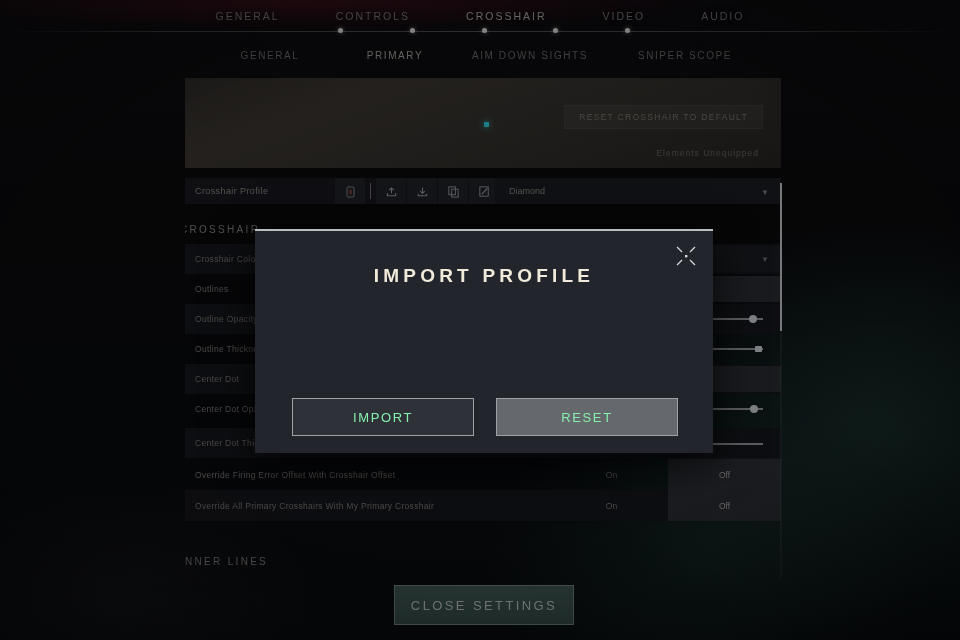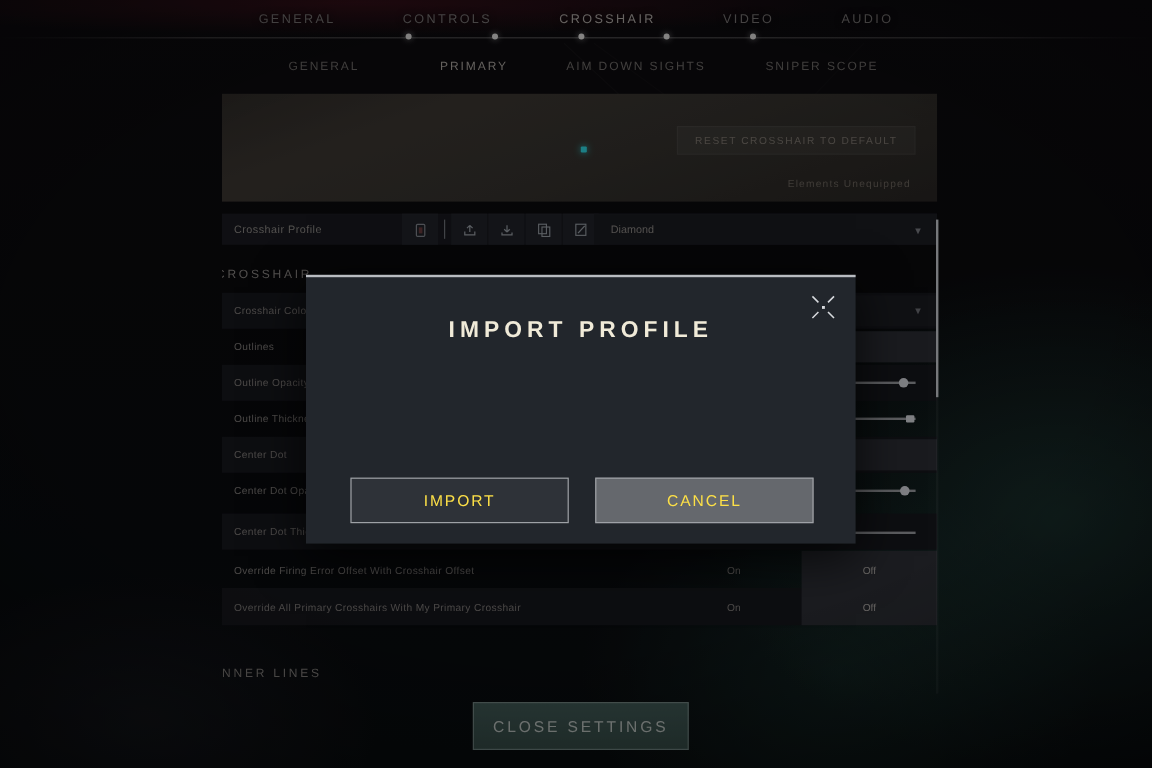--- a/index.html
+++ b/index.html
@@ -181,21 +181,21 @@
   #modal-textarea {
     position:absolute; left:44px; top:73px; width:370px; height:76px;
     background:#75787c; border:none; resize:none; outline:none;
     padding:10px 12px; font-family:"Liberation Sans", sans-serif;
     font-size:10.5px; color:#e2e4e6;
   }
   #modal-textarea::placeholder { color:#a9acb0; }
   .modal-btn {
     position:absolute; top:167px; width:182px; height:38px;
     display:flex; align-items:center; justify-content:center;
-    font-size:13px; letter-spacing:1.6px; color:#fde047;
+    font-size:13px; letter-spacing:1.6px; color:#86efac;
     border:1px solid #9ea1a6;
   }
   #btn-import { left:37px; background:#2e3238; }
   #btn-cancel { left:241px; background:#65686d; }
 </style>
 </head>
 <body>
 
 <div id="bg"></div>
 <svg id="bg-streaks">
@@ -359,14 +359,14 @@
     <svg width="34" height="34" viewBox="0 0 34 34">
       <rect x="16" y="16" width="2.4" height="2.4" fill="#d8dade"></rect>
       <path d="M8 8l5 5" stroke="#d8dade" stroke-width="1.3" fill="none"></path>
       <path d="M26 8l-5 5" stroke="#d8dade" stroke-width="1.3" fill="none"></path>
       <path d="M8 26l5-5" stroke="#d8dade" stroke-width="1.3" fill="none"></path>
       <path d="M26 26l-5-5" stroke="#d8dade" stroke-width="1.3" fill="none"></path>
     </svg>
   </div>
   <div id="modal-title">IMPORT PROFILE</div>
   <div class="modal-btn" id="btn-import">IMPORT</div>
-  <div class="modal-btn" id="btn-cancel">CANCEL</div>
+  <div class="modal-btn" id="btn-cancel">RESET</div>
 </div>
 
 </body></html>

